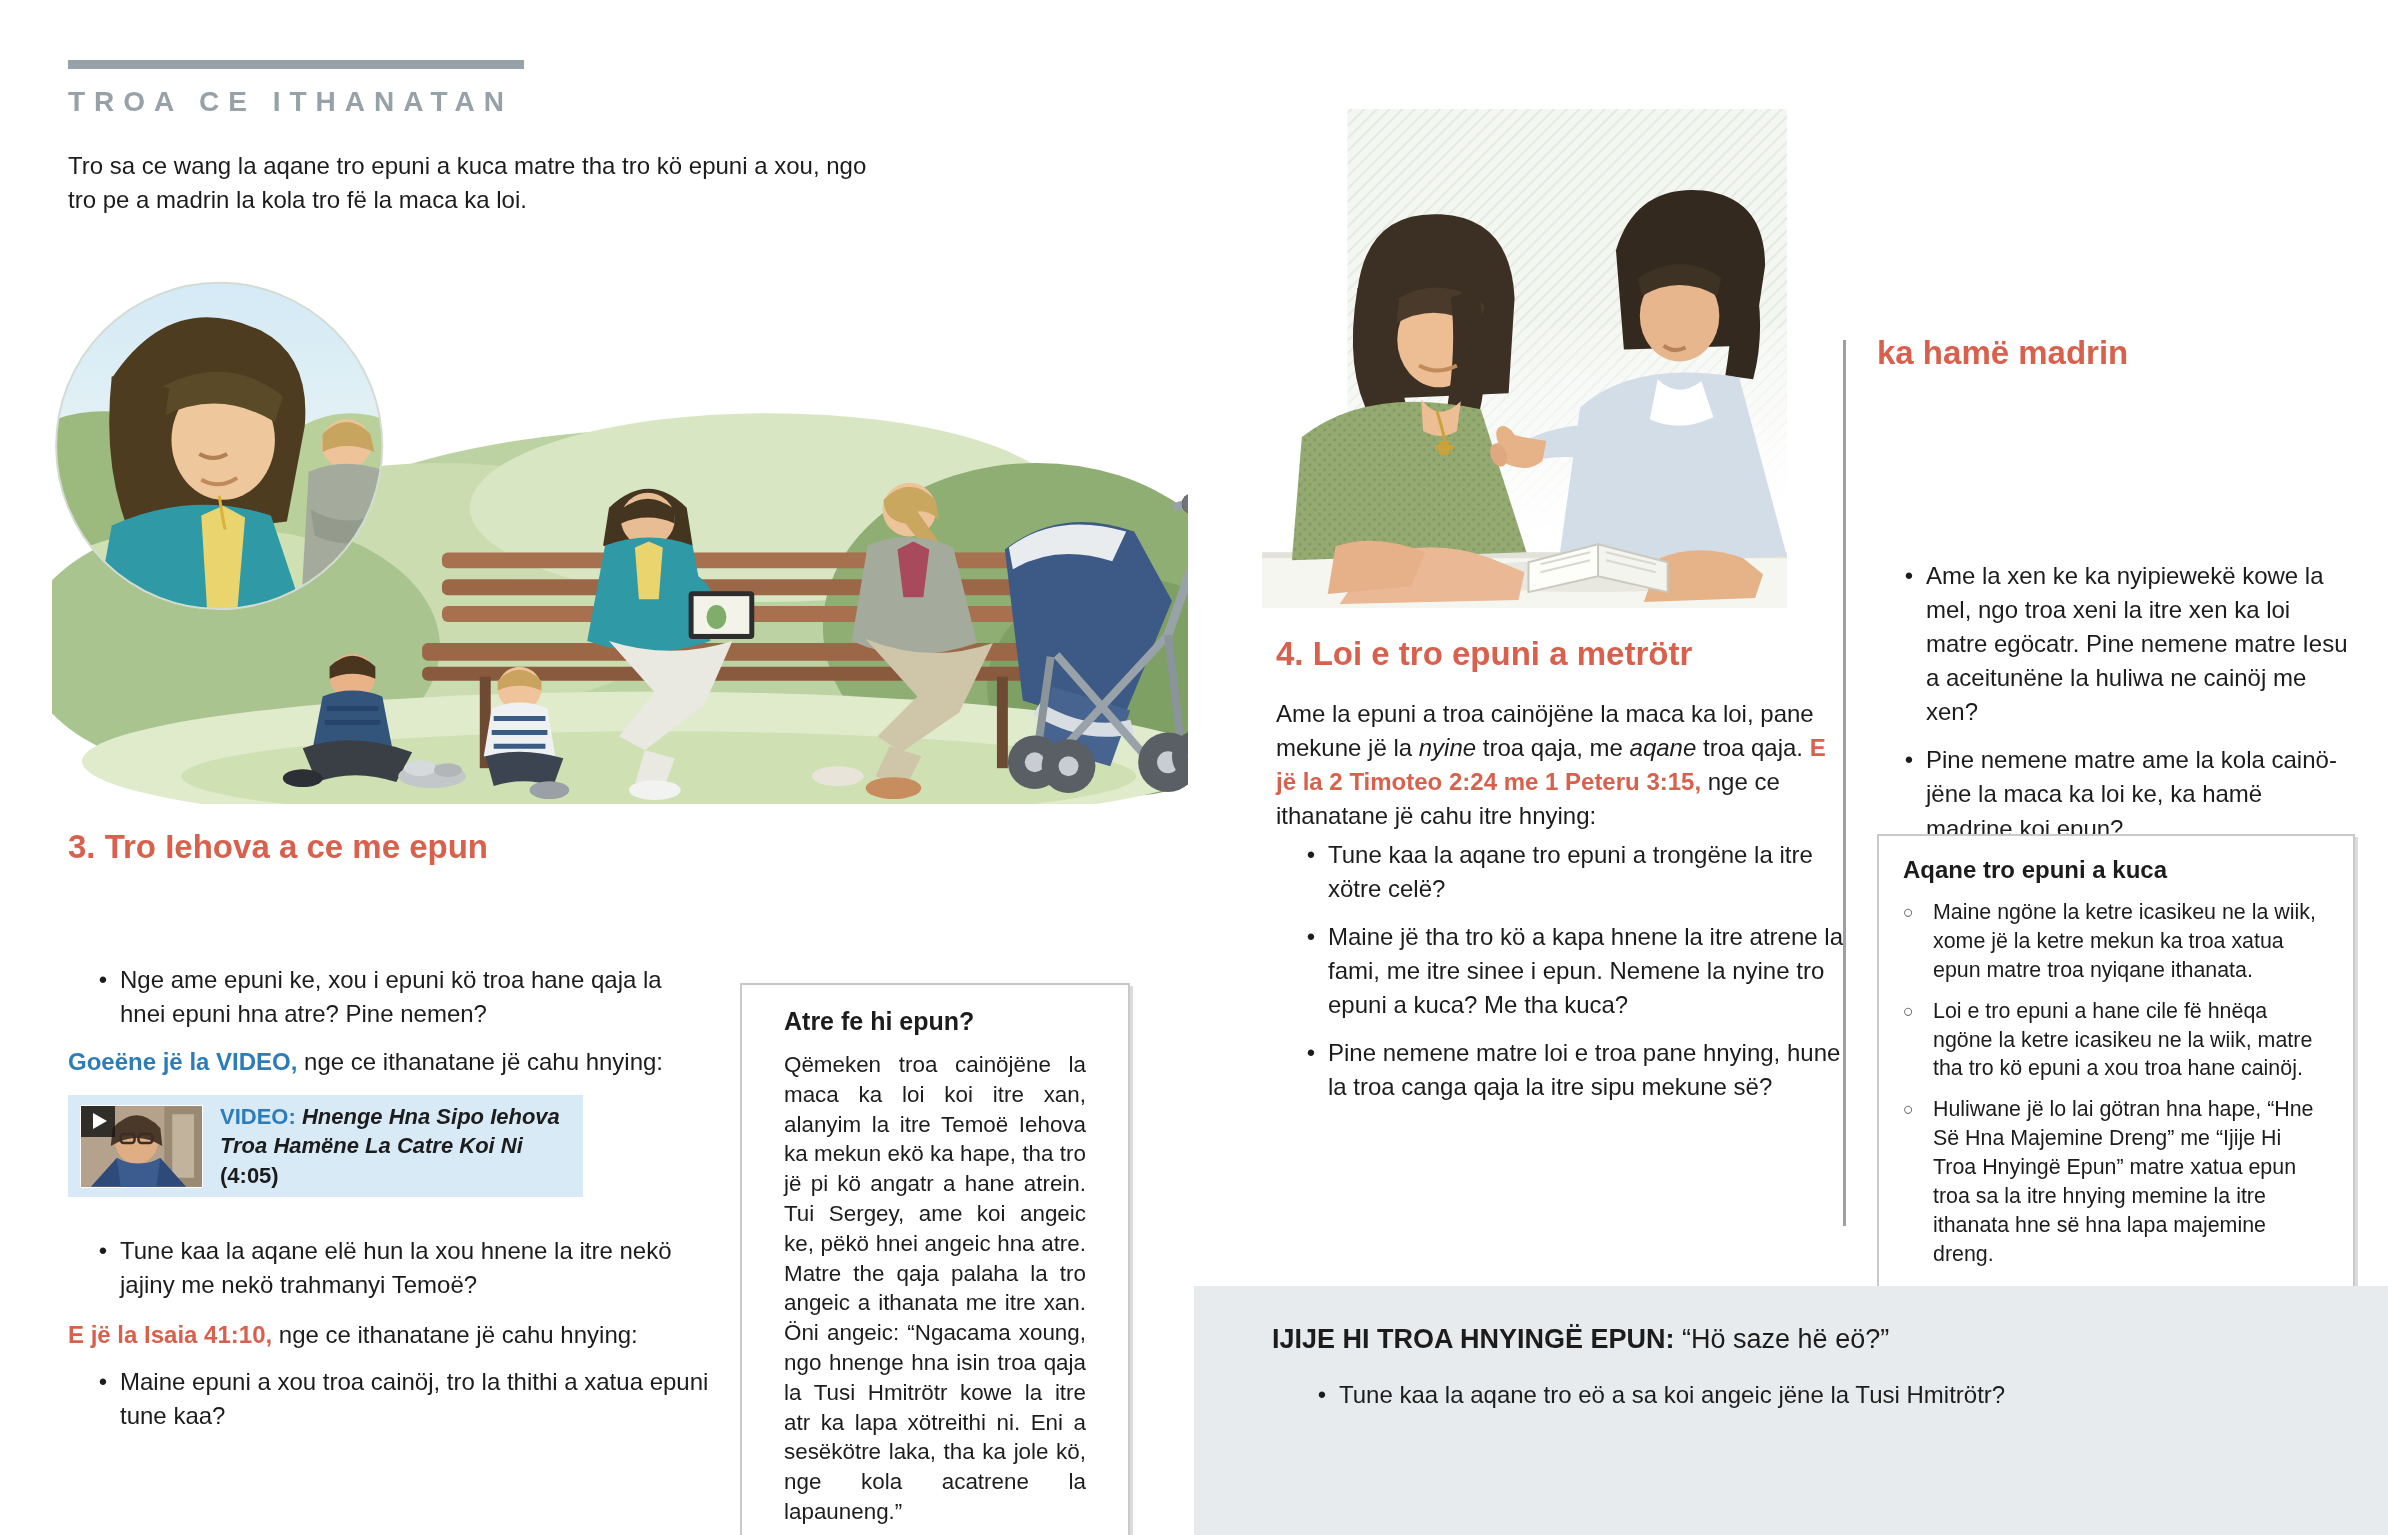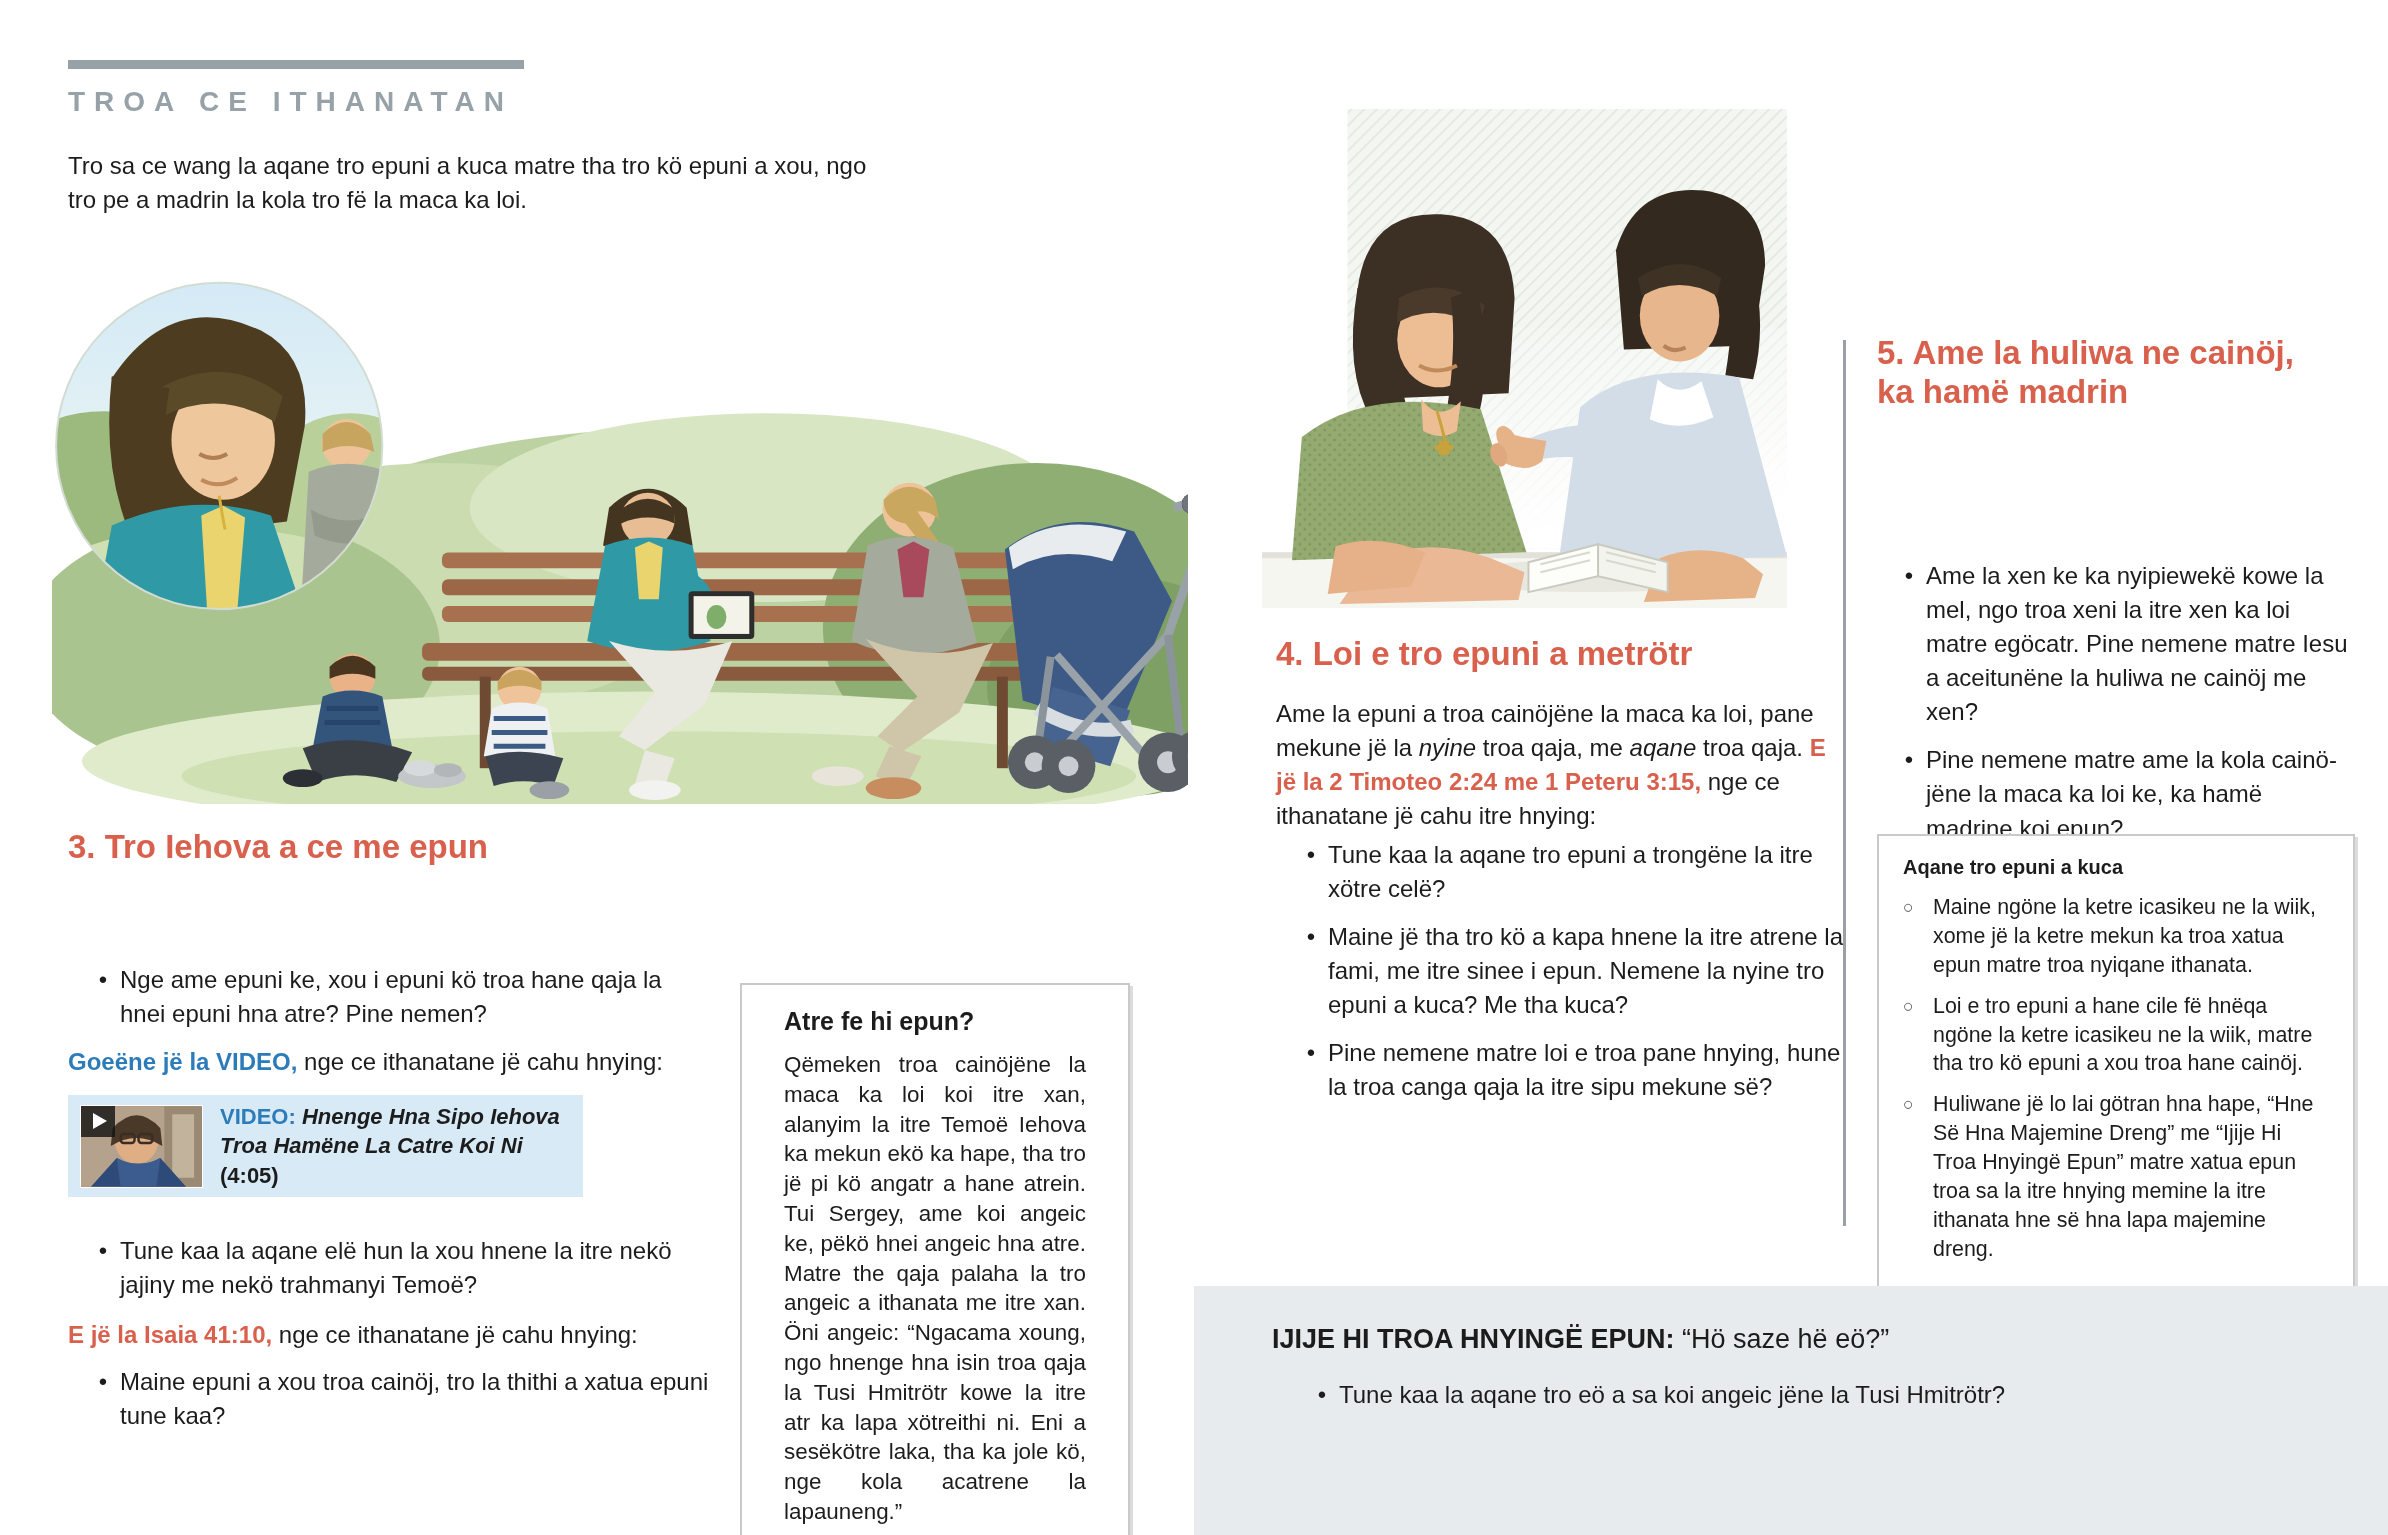--- a/index.html
+++ b/index.html
@@ -50,21 +50,21 @@
   .s4-para{position:absolute;left:1276px;top:697px;width:572px;}
   .s4-bullets{position:absolute;left:1294px;top:838px;width:562px;}
   
   .vrule{position:absolute;left:1843px;top:340px;width:3px;height:886px;background:#9aa0a5;}
   .s5-title{position:absolute;left:1877px;top:334px;width:478px;}
   .s5-para{position:absolute;left:1877px;top:436px;width:473px;}
   .s5-bullets{position:absolute;left:1892px;top:559px;width:460px;}
   .s5-bullets .txt,.s5-bullets .mark,.s4-bullets .txt,.s4-bullets .mark{font-size:24px;}
   
   .rightbox{left:1877px;top:834px;width:478px;min-height:388px;padding:20px 24px;box-sizing:border-box;}
-  .rightbox h3{margin:0 0 14px 0;font-size:20px;}
+  .rightbox h3{margin:0 0 14px 0;font-size:24px;}
   .rb-row{display:flex;margin-bottom:12px;}
   .rb-row .mark{flex:0 0 30px;font-size:18px;line-height:1.6;color:#555;}
   .rb-row .txt{flex:1;font-size:21.4px;line-height:1.35;}
   
   .bottombox{position:absolute;left:1194px;top:1286px;width:1194px;height:250px;background:#e8ebed;}
   .bb-title{position:absolute;left:78px;top:38px;font-size:27px;}
   .bb-title .strong{font-weight:bold;}
   .bb-bullet{position:absolute;left:111px;top:92px;width:995px;}
 </style>
 </head>
@@ -327,21 +327,20 @@
         <span class="txt">Maine jë tha tro kö a kapa hnene la itre atrene la fami, me itre sinee i epun. Nemene la nyine tro epuni a kuca? Me tha kuca?</span>
     </div>
     <div class="b-row">
       <span class="mark">•</span>
         <span class="txt">Pine nemene matre loi e troa pane hnying, hune la troa canga qaja la itre sipu mekune së?</span>
     </div>
   </div>
 
   <div class="vrule"></div>
   <div class="s5-title h-section">
-    <div>5. Ame la huliwa ne cainöj,</div>
     <div>ka hamë madrin</div>
   </div>
   <div class="s5-bullets">
     <div class="b-row">
       <span class="mark">•</span>
         <span class="txt">Ame la xen ke ka nyipiewekë kowe la mel, ngo troa xeni la itre xen ka loi matre egöcatr. Pine nemene matre Iesu a aceitunëne la huliwa ne cainöj me xen?</span>
     </div>
     <div class="b-row">
       <span class="mark">•</span>
         <span class="txt">Pine nemene matre ame la kola cainö­jëne la maca ka loi ke, ka hamë madrine koi epun?</span>

